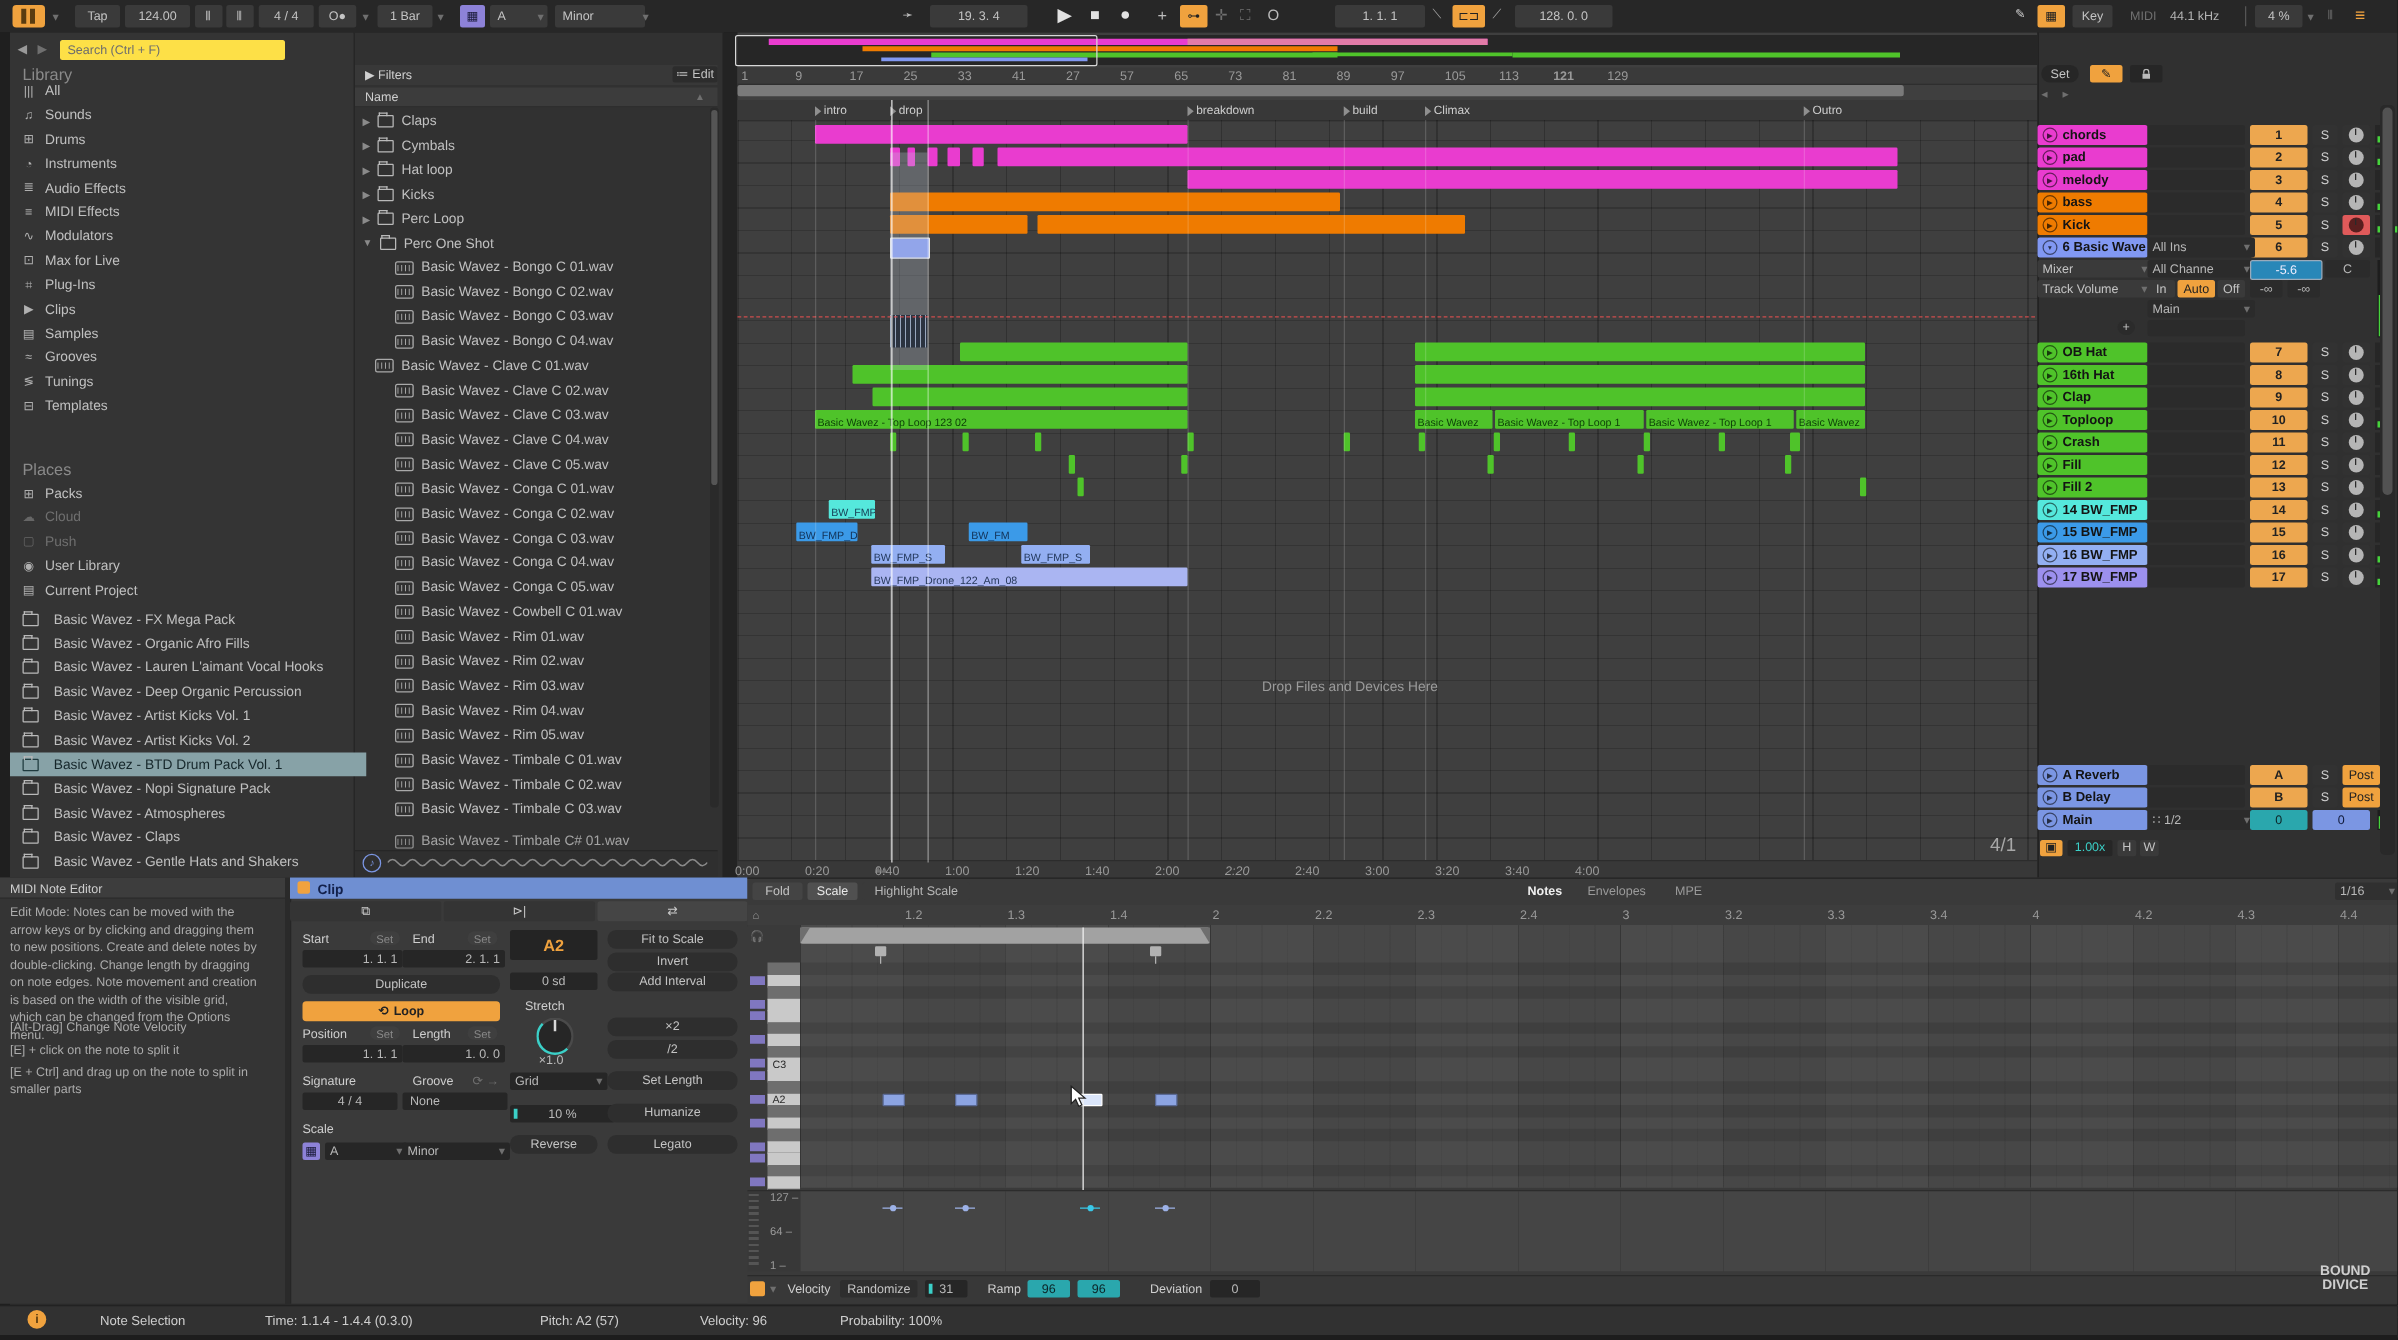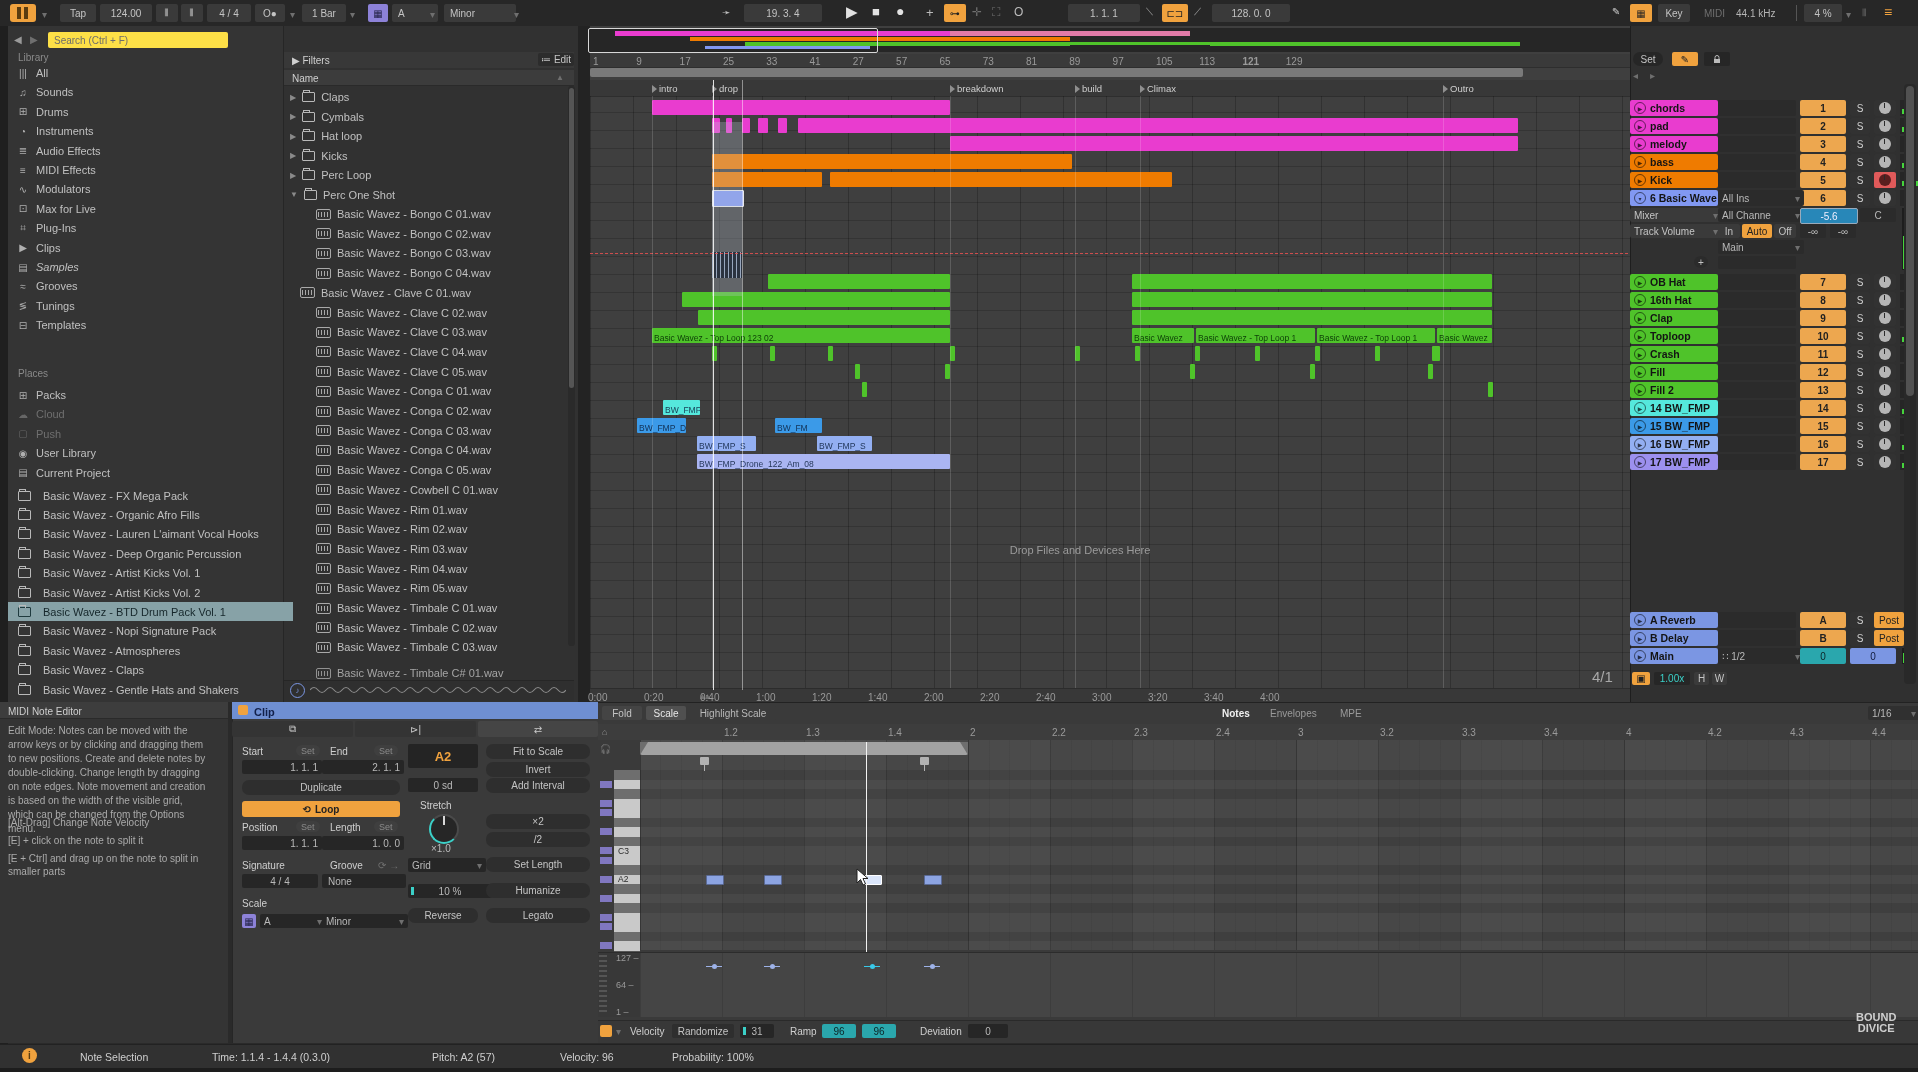--- a/index.html
+++ b/index.html
@@ -23,21 +23,21 @@
   .sbtn{background:#323232;color:#cfcfcf;}
   .clip{position:absolute;border-radius:1px;overflow:hidden;}
   .clip .cl-label{position:absolute;left:2px;bottom:0px;font-size:8.5px;color:rgba(0,40,0,.85);white-space:nowrap;}
   .ticks{background-image:repeating-linear-gradient(90deg,rgba(0,70,0,.5) 0 1px,transparent 1px 6px),
          linear-gradient(180deg,transparent 45%,rgba(0,70,0,.5) 45% 55%,transparent 55%);}
   .folder-ic{position:relative;width:11px;height:8px;border:1px solid #b9b9b9;border-radius:1px;flex:none;display:inline-block;}
   .folder-ic:before{content:"";position:absolute;top:-3px;left:0;width:5px;height:2px;border:1px solid #b9b9b9;border-bottom:none;}
   .sample-ic{position:relative;width:13px;height:9px;border:1px solid #a9a9a9;border-radius:2px;flex:none;display:inline-block;
       background-image:repeating-linear-gradient(90deg,#a9a9a9 0 1px,transparent 1px 3px);background-size:9px 5px;background-position:1px 2px;background-repeat:repeat-x;}
   .tree-row{position:absolute;display:flex;align-items:center;gap:6px;color:#c0c0c0;font-size:11px;white-space:nowrap;}
-  .seclabel{position:absolute;color:#8a8a8a;font-size:10px;}
+  .seclabel{position:absolute;color:#8a8a8a;font-size:13px;}
   .icg{width:14px;text-align:center;color:#b0b0b0;font-size:10px;flex:none;}
   .locator{position:absolute;display:flex;align-items:center;font-size:9.5px;color:#cfcfcf;}
   .locflag{width:0;height:0;border-left:5px solid #8f8f8f;border-top:4.5px solid transparent;border-bottom:4.5px solid transparent;margin-right:2px;}
   .meterseg{position:absolute;width:5px;background:#46d43c;}
   .vellabel{position:absolute;color:#9a9a9a;font-size:9px;}
   .midinote{position:absolute;height:8px;background:#8ca4e2;border:1px solid #5a6a96;border-radius:1px;}
   .midinote.sel{background:#dbe6fb;border:1px solid #fff;}
   .veldot{position:absolute;width:5px;height:5px;border-radius:50%;background:#9db2e8;}
   .veldot.sel{background:#39c8e8;}
   .tealchip{background:#2aa7ad;color:#0c2426;}
@@ -800,21 +800,21 @@
     <div class="tree-row" style="left: 16px; top: 219.2px; width: 258px; height: 18px;">
       <div class="icg">⌗</div>
       <div class="label" style="position: static;">Plug-Ins</div>
     </div>
     <div class="tree-row" style="left: 16px; top: 238.6px; width: 258px; height: 18px;">
       <div class="icg">▶</div>
       <div class="label" style="position: static;">Clips</div>
     </div>
     <div class="tree-row" style="left: 16px; top: 258px; width: 258px; height: 18px;">
       <div class="icg">▤</div>
-      <div class="label" style="position: static; font-style: italic;">Samples</div>
+      <div class="label" style="position: static;">Samples</div>
     </div>
     <div class="tree-row" style="left: 16px; top: 277.4px; width: 258px; height: 18px;">
       <div class="icg">≈</div>
       <div class="label" style="position: static;">Grooves</div>
     </div>
     <div class="tree-row" style="left: 16px; top: 296.8px; width: 258px; height: 18px;">
       <div class="icg">≶</div>
       <div class="label" style="position: static;">Tunings</div>
     </div>
     <div class="tree-row" style="left: 16px; top: 316.2px; width: 258px; height: 18px;">
@@ -1028,21 +1028,21 @@
     <div class="label" style="left: 1199.2px; top: 56px; color: rgb(154, 154, 154);">113</div>
     <div class="label" style="left: 1242.5px; top: 56px; color: rgb(154, 154, 154); font-weight: bold;">121</div>
     <div class="label" style="left: 1285.8px; top: 56px; color: rgb(154, 154, 154);">129</div>
     <div class="label" style="left: 588px; top: 692px; color: rgb(154, 154, 154);">0:00</div>
     <div class="label" style="left: 644px; top: 692px; color: rgb(154, 154, 154);">0:20</div>
     <div class="label" style="left: 700px; top: 692px; color: rgb(154, 154, 154);">0:40</div>
     <div class="label" style="left: 756px; top: 692px; color: rgb(154, 154, 154);">1:00</div>
     <div class="label" style="left: 812px; top: 692px; color: rgb(154, 154, 154);">1:20</div>
     <div class="label" style="left: 868px; top: 692px; color: rgb(154, 154, 154);">1:40</div>
     <div class="label" style="left: 924px; top: 692px; color: rgb(154, 154, 154);">2:00</div>
-    <div class="label" style="left: 980px; top: 692px; color: rgb(154, 154, 154);">2:20</div>
+    <div class="label" style="left: 980px; top: 692px; color: rgb(154, 154, 154); font-style: italic;">2:20</div>
     <div class="label" style="left: 1036px; top: 692px; color: rgb(154, 154, 154);">2:40</div>
     <div class="label" style="left: 1092px; top: 692px; color: rgb(154, 154, 154);">3:00</div>
     <div class="label" style="left: 1148px; top: 692px; color: rgb(154, 154, 154);">3:20</div>
     <div class="label" style="left: 1204px; top: 692px; color: rgb(154, 154, 154);">3:40</div>
     <div class="label" style="left: 1260px; top: 692px; color: rgb(154, 154, 154);">4:00</div>
     <div class="locator" style="left: 652px; top: 83px; height: 11px;">
       <span class="locflag"></span>
       <div class="label" style="position: static;">intro</div>
     </div>
     <div class="locator" style="left: 712px; top: 83px; height: 11px;">

